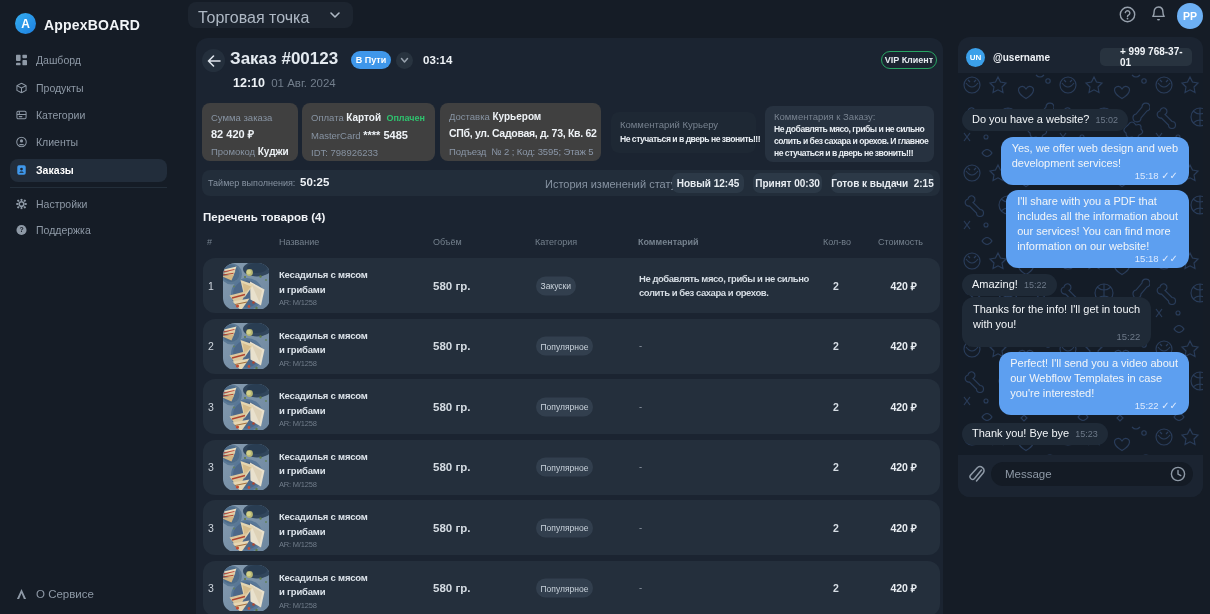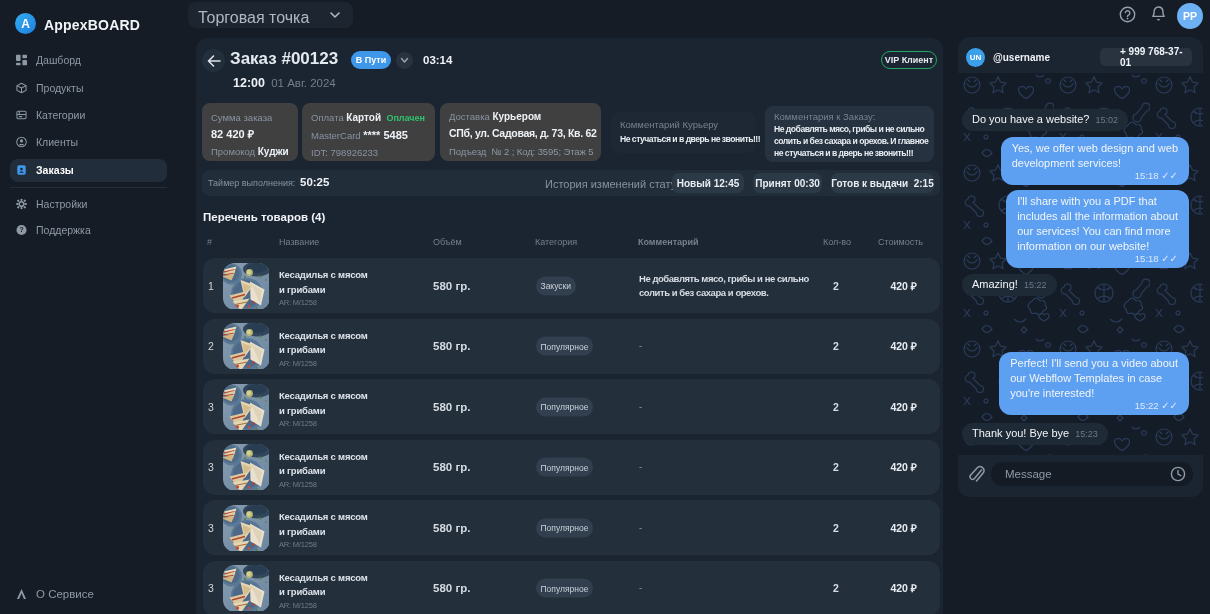--- a/index.html
+++ b/index.html
@@ -218,21 +218,21 @@
         </svg>
   </div>
   <div class="h-title">Заказ #00123</div>
   <div class="badge">В Пути</div>
   <div class="chev-c">
         <svg width="9" height="7" viewBox="0 0 9 7">
           <path d="M1.5 1.5 L4.5 5 L7.5 1.5" stroke="#97a1ad" stroke-width="1.5" fill="none" stroke-linecap="round" stroke-linejoin="round"></path>
         </svg>
       </div>
   <div class="h-time">03:14</div>
-  <div class="h-sub"><b>12:00</b> 01 Авг. 2024</div>
+  <div class="h-sub"><b>12:10</b> 01 Авг. 2024</div>
   <div class="vip">VIP Клиент</div>
 
   <div class="icard" style="left:6px; width:96px;">
     <div class="ln" style="top:9px;">Сумма заказа</div>
     <div class="ln" style="top:23px;"><b style="font-size:11px;">82 420 ₽</b></div>
     <div class="ln" style="top:43px;">Промокод <b style="font-size:10px;">Куджи</b></div>
   </div>
   <div class="icard" style="left:106px; width:133px;">
     <div class="ln" style="top:9px;">Оплата <b style="font-size:10px;">Картой</b> &nbsp;<span style="color:#2fc16e;font-size:9px;font-weight:700;">Оплачен</span></div>
     <div class="ln" style="top:26px;">MasterCard <b style="font-size:11px;">**** 5485</b></div>
@@ -380,20 +380,21 @@
           </g>
         </pattern>
       </defs>
       <rect width="245" height="382" fill="url(#doo)"></rect>
     </svg>
     <div class="msgs">
       <div class="bub left" style="left:4px;top:36px;white-space:nowrap;">Do you have a website? <span class="tm" style="margin-left:3px;">15:02</span></div>
       <div class="bub blue" style="right:14px;top:64px;white-space:nowrap;">Yes, we offer web design and web<br>development services!<div class="tmrow">15:18 <span style="font-size:10px;">✓✓</span></div></div>
       <div class="bub blue" style="right:14px;top:117px;white-space:nowrap;">I'll share with you a PDF that<br>includes all the information about<br>our services! You can find more<br>information on our website!<div class="tmrow">15:18 <span style="font-size:10px;">✓✓</span></div></div>
       <div class="bub left" style="left:4px;top:201px;white-space:nowrap;">Amazing! &nbsp;<span class="tm">15:22</span></div>
+      <div class="bub left" style="left:4px;top:224px;white-space:nowrap;padding:5px 11px;">Thanks for the info! I'll get in touch<br>with you!<div class="tmrow gr">15:22</div></div>
       <div class="bub blue" style="right:14px;top:279px;white-space:nowrap;">Perfect! I'll send you a video about<br>our Webflow Templates in case<br>you're interested!<div class="tmrow">15:22 <span style="font-size:10px;">✓✓</span></div></div>
       <div class="bub left" style="left:4px;top:350px;white-space:nowrap;">Thank you! Bye bye &nbsp;<span class="tm">15:23</span></div>
     </div>
   </div>
   <div class="chat-input">
     <svg class="abs" style="left:9px;top:10px;" width="19" height="20" viewBox="0 0 19 20">
           <path d="M14.5 5 L7.5 13.5 a2.6 2.6 0 0 1 -4 -3.3 L10.5 2.5 a4 4 0 0 1 6 5 L9.5 16" stroke="#8e99a6" stroke-width="1.5" fill="none" stroke-linecap="round"></path>
         </svg>
     <div class="msg-field">
           <span class="ph">Message</span>

